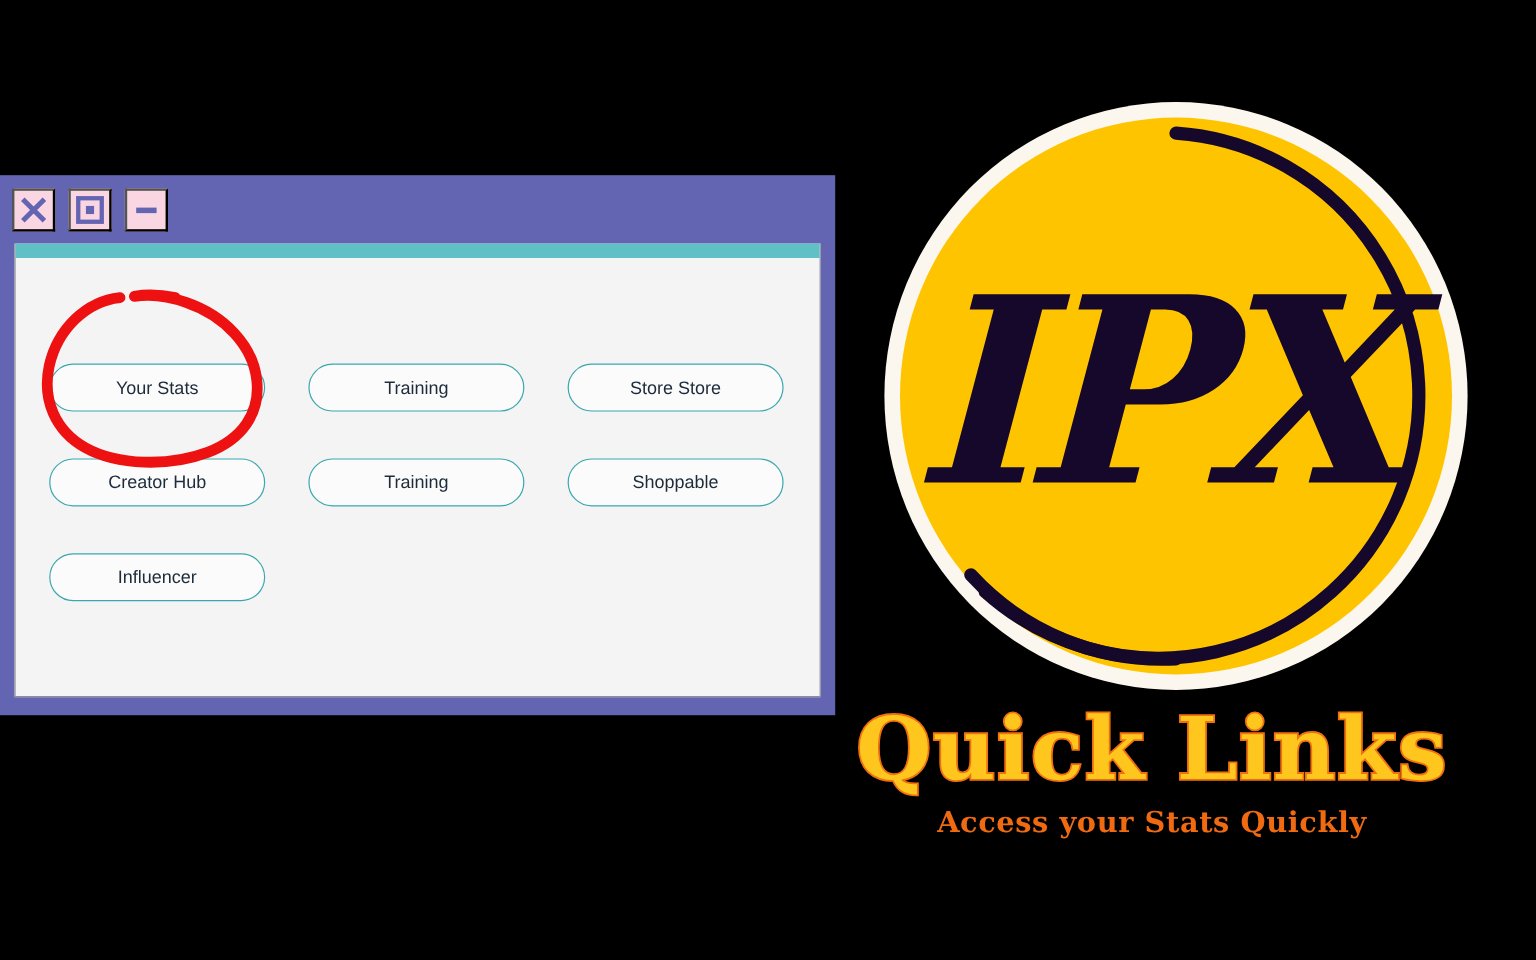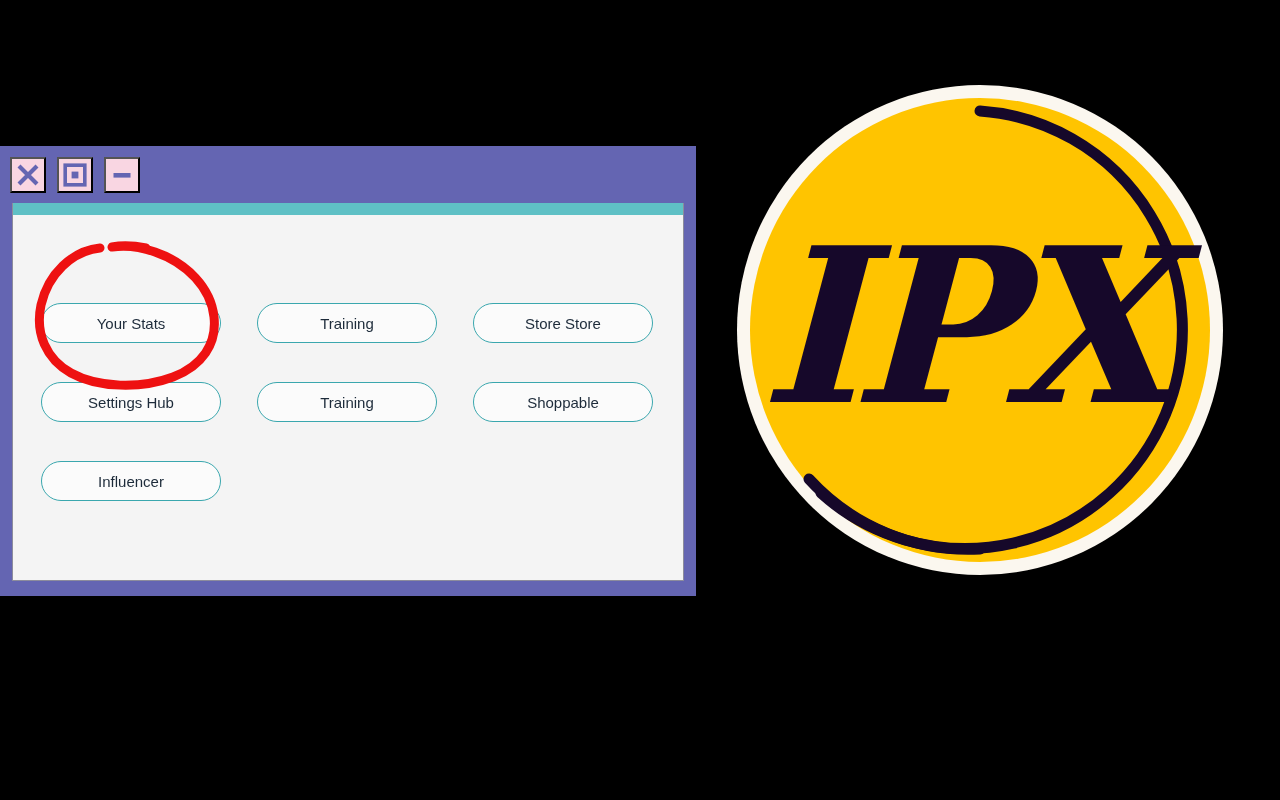--- a/index.html
+++ b/index.html
@@ -223,21 +223,21 @@
       </div>
     </div>
 
     <div class="content-panel">
       <div class="teal-bar"></div>
 
       <div class="btn-grid">
         <button class="link-btn">Your Stats</button>
         <button class="link-btn">Training</button>
         <button class="link-btn">Store Store</button>
-        <button class="link-btn">Settings Hub</button>
+        <button class="link-btn">Creator Hub</button>
         <button class="link-btn">Training</button>
         <button class="link-btn">Shoppable</button>
         <button class="link-btn">Influencer</button>
         <div class="grid-blank"></div>
       </div>
     </div>
   </div>
 
   <div class="annotation">
     <svg width="220" height="165" viewBox="0 0 220 165">
@@ -258,14 +258,18 @@
       <path d="M 245 28
                A 217 219 0 1 1 86 410" fill="none" stroke="#16082a" stroke-width="11" stroke-linecap="round"></path>
       <path d="M 74 396
                A 217 219 0 0 0 245 466" fill="none" stroke="#16082a" stroke-width="11" stroke-linecap="round"></path>
     </svg>
     <div class="logo-text">
       <span>IPX</span>
     </div>
   </div>
 
+  <div class="headline-block">
+    <div class="headline">Quick Links</div>
+    <div class="subhead">Access your Stats Quickly</div>
+  </div>
 
 </div>
 
 </body></html>

